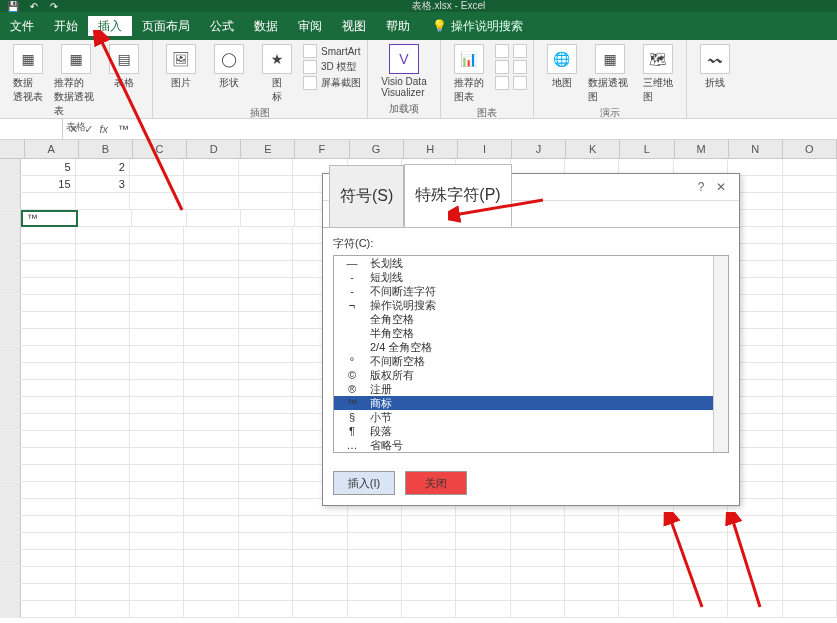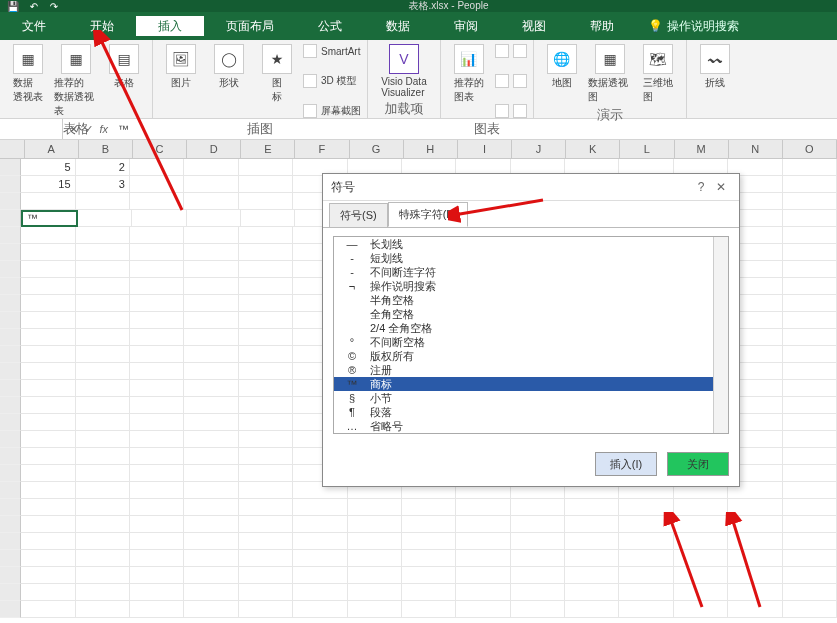--- a/index.html
+++ b/index.html
@@ -36,21 +36,21 @@
 }
 .menubar {
   background: #1a6b3b;
   height: 28px;
   display: flex;
   align-items: center;
   color: #fff;
   font-size: 12px;
 }
 .menubar .menu-item {
-  padding: 0 22px;
+  padding: 0 10px;
   height: 20px;
   display: flex;
   align-items: center;
   cursor: pointer;
 }
 .menubar .menu-item.active {
   background: #fff;
   color: #1a6b3b;
 }
 .menubar .tell-me {
@@ -68,39 +68,39 @@
 }
 .ribbon-group {
   border-right: 1px solid #d4d4d4;
   padding: 4px 6px 2px 6px;
   display: flex;
   flex-direction: column;
   justify-content: space-between;
   align-items: center;
 }
 .ribbon-group .buttons-row { display: flex; gap: 4px; }
-.ribbon-group .group-label { font-size: 13px; color: #666; text-align: center; margin-top: 2px;}
+.ribbon-group .group-label { font-size: 10px; color: #666; text-align: center; margin-top: 2px;}
 .big-btn {
   display: flex;
   flex-direction: column;
   align-items: center;
   width: 44px;
   font-size: 10px;
   color: #444;
   cursor: pointer;
 }
 .big-btn .ico {
   width: 28px; height: 28px;
   border: 1px solid #ccc;
   margin-bottom: 2px;
   background: #fff;
   display:flex;align-items:center;justify-content:center;
   font-size:14px;
 }
-.small-btn-stack { display:flex; flex-direction:column; gap:16px; font-size:10px;}
+.small-btn-stack { display:flex; flex-direction:column; gap:2px; font-size:10px;}
 .small-btn { display:flex; align-items:center; gap:4px; color:#444; cursor:pointer;}
 .small-btn .dot{width:12px;height:12px;border:1px solid #ccc;background:#fff;display:inline-block;}
 .formula-bar {
   height: 20px;
   border-bottom: 1px solid #d4d4d4;
   display: flex;
   align-items: center;
   font-size: 11px;
 }
 .namebox {
@@ -191,25 +191,25 @@
 .dlg-title .sp{flex:1;}
 .dlg-title .ctrl{width:20px;text-align:center;color:#666;cursor:pointer;}
 .dlg-tabs {
   display:flex;
   height:26px;
   align-items:flex-end;
   padding:0 6px;
   gap:0;
 }
 .dlg-tab {
-  padding:4px 10px;
+  padding:20px 10px;
   border:1px solid #bbb;
   border-bottom:none;
   background:#eee;
-  font-size:11px;
+  font-size:16px;
   cursor:pointer;
 }
 .dlg-tab.active{
   background:#fff;
   border-bottom:1px solid #fff;
 }
 .dlg-body {
   padding:8px 10px 10px 10px;
   border-top:1px solid #bbb;
 }
@@ -228,28 +228,27 @@
   display:flex;
   height:14px;
   font-size:11px;
   align-items:center;
 }
 .list-row .sym{width:36px;text-align:center;color:#333;}
 .list-row .lbl{flex:1;}
 .list-row.sel{background:#2a5aa8;color:#fff;}
 .dlg-footer{
   display:flex;
-  justify-content:flex-end;
   gap:10px;
   padding:8px 10px 10px 10px;
 }
 .dlg-btn{
   width:60px;height:22px;
   border:1px solid #999;
-  background:#22c55e;
+  background:#ef4444;
   font-size:11px;
   cursor:pointer;
   display:flex;align-items:center;justify-content:center;
 }
 .dlg-btn.primary{background:#d9e4f5;}
 .arrow {
   position:absolute;
   pointer-events:none;
 }
 .arrow svg{display:block;}
@@ -257,21 +256,21 @@
 </head>
 <body>
 
 <div class="titlebar">
   <div class="qat">
     <span>💾</span>
     <span>↶</span>
     <span>↷</span>
   </div>
   <div class="title">
-    <span>表格.xlsx</span> - <span>People</span>
+    <span>表格.xlsx</span> - <span>Excel</span>
   </div>
 </div>
 
 <div class="menubar">
   <div class="menu-item">文件</div>
   <div class="menu-item">开始</div>
   <div class="menu-item active">插入</div>
   <div class="menu-item">页面布局</div>
   <div class="menu-item">公式</div>
   <div class="menu-item">数据</div>
@@ -930,45 +929,46 @@
     <span>符号</span>
     <span class="sp"></span>
     <span class="ctrl">?</span>
     <span class="ctrl">✕</span>
   </div>
   <div class="dlg-tabs">
     <div class="dlg-tab">符号(S)</div>
     <div class="dlg-tab active">特殊字符(P)</div>
   </div>
   <div class="dlg-body">
+    <div class="dlg-label">字符(C):</div>
     <div class="listbox">
       <div id="listitems">
           <div class="list-row">
             <div class="sym">—</div>
             <div class="lbl">长划线</div>
           </div>
           <div class="list-row">
             <div class="sym">-</div>
             <div class="lbl">短划线</div>
           </div>
           <div class="list-row">
             <div class="sym">-</div>
             <div class="lbl">不间断连字符</div>
           </div>
           <div class="list-row">
             <div class="sym">¬</div>
             <div class="lbl">操作说明搜索</div>
           </div>
           <div class="list-row">
             <div class="sym"></div>
+            <div class="lbl">全角空格</div>
+          </div>
+          <div class="list-row">
+            <div class="sym"></div>
             <div class="lbl">半角空格</div>
-          </div>
-          <div class="list-row">
-            <div class="sym"></div>
-            <div class="lbl">全角空格</div>
           </div>
           <div class="list-row">
             <div class="sym"></div>
             <div class="lbl">2/4 全角空格</div>
           </div>
           <div class="list-row">
             <div class="sym">°</div>
             <div class="lbl">不间断空格</div>
           </div>
           <div class="list-row">

